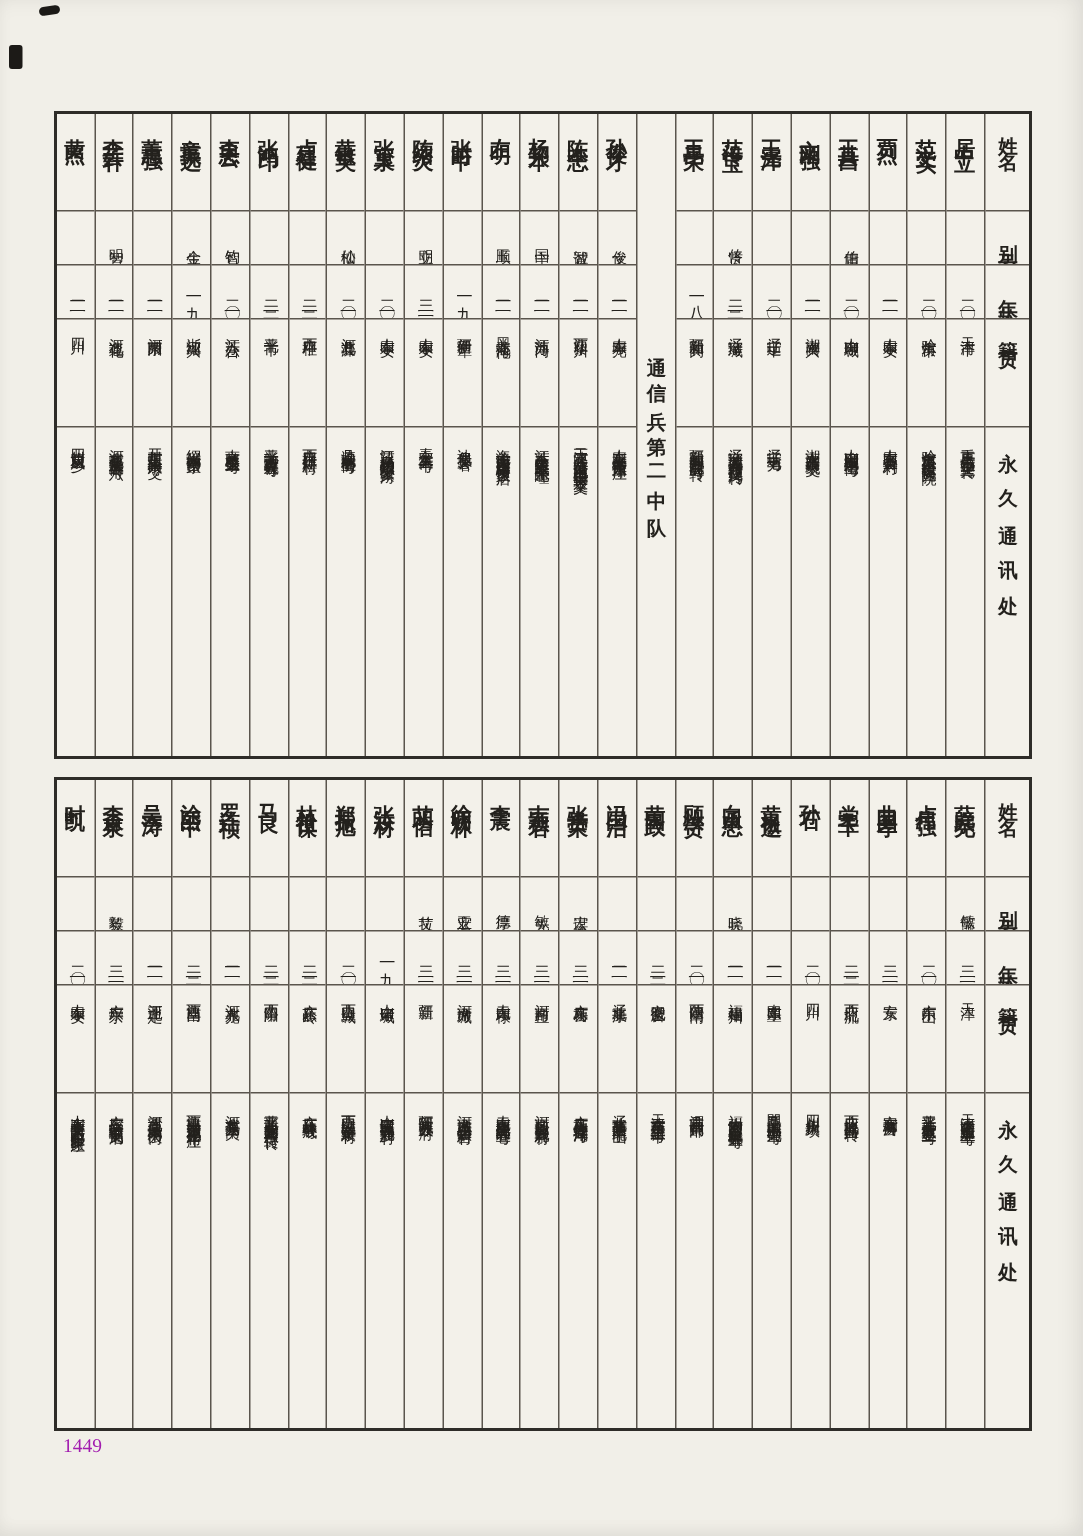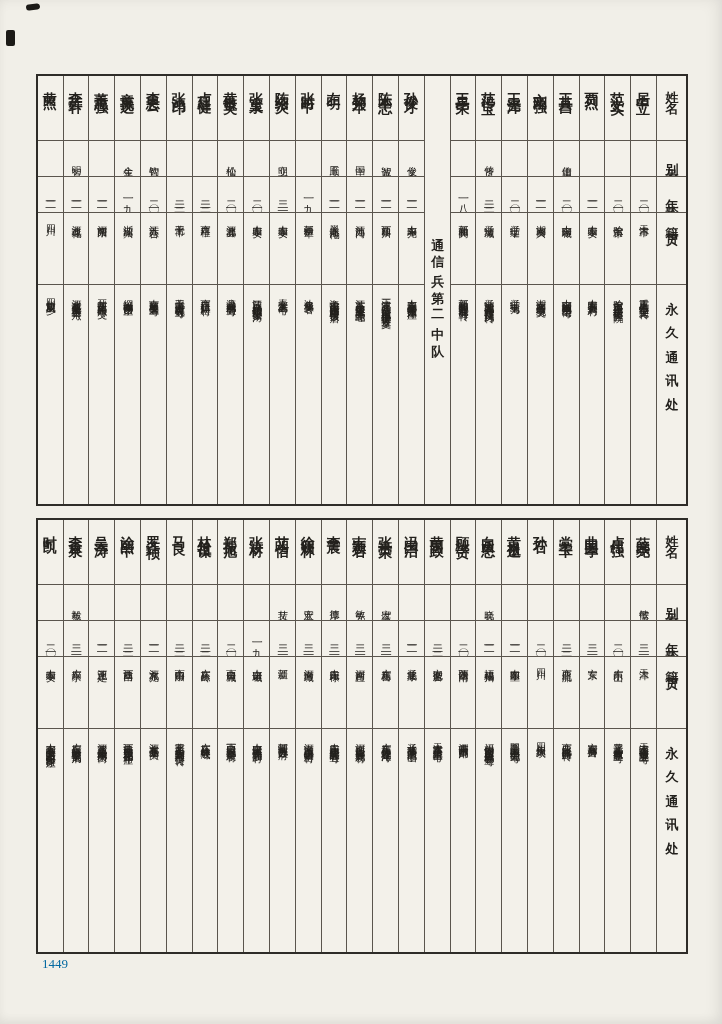--- a/index.html
+++ b/index.html
@@ -59,21 +59,21 @@
   .cell.origin .vtext  { font-size: 10px; letter-spacing: 1px; line-height: 12px; }
   .cell.address .vtext { font-size: 10px; letter-spacing: 1px; line-height: 12px; max-height: calc(100% - 10px); }
 
   .col.header .vtext { font-weight: bold; font-size: 13px; letter-spacing: 6px; }
   .col.header .cell.name .vtext { letter-spacing: 10px; }
   .col.header .cell.address .vtext { letter-spacing: 24px; line-height: 14px; }
   .col.note .vtext { font-size: 13px; font-weight: bold; letter-spacing: 18px; }
 
   .pageno {
     position: absolute; left: 42px; top: 956px;
-    font-size: 13px; color: #0369a1;
+    font-size: 13px; color: #a21caf;
     font-family: "Liberation Serif", serif;
   }
   .artifact { position: absolute; background: #1c1a17; }
   .a1 { left: 6px;  top: 30px; width: 9px;  height: 16px; border-radius: 2px; }
   .a2 { left: 26px; top: 4px;  width: 14px; height: 6px;  border-radius: 3px; transform: rotate(-8deg); }
 </style>
 </head>
 <body>
 
 <div class="page">

